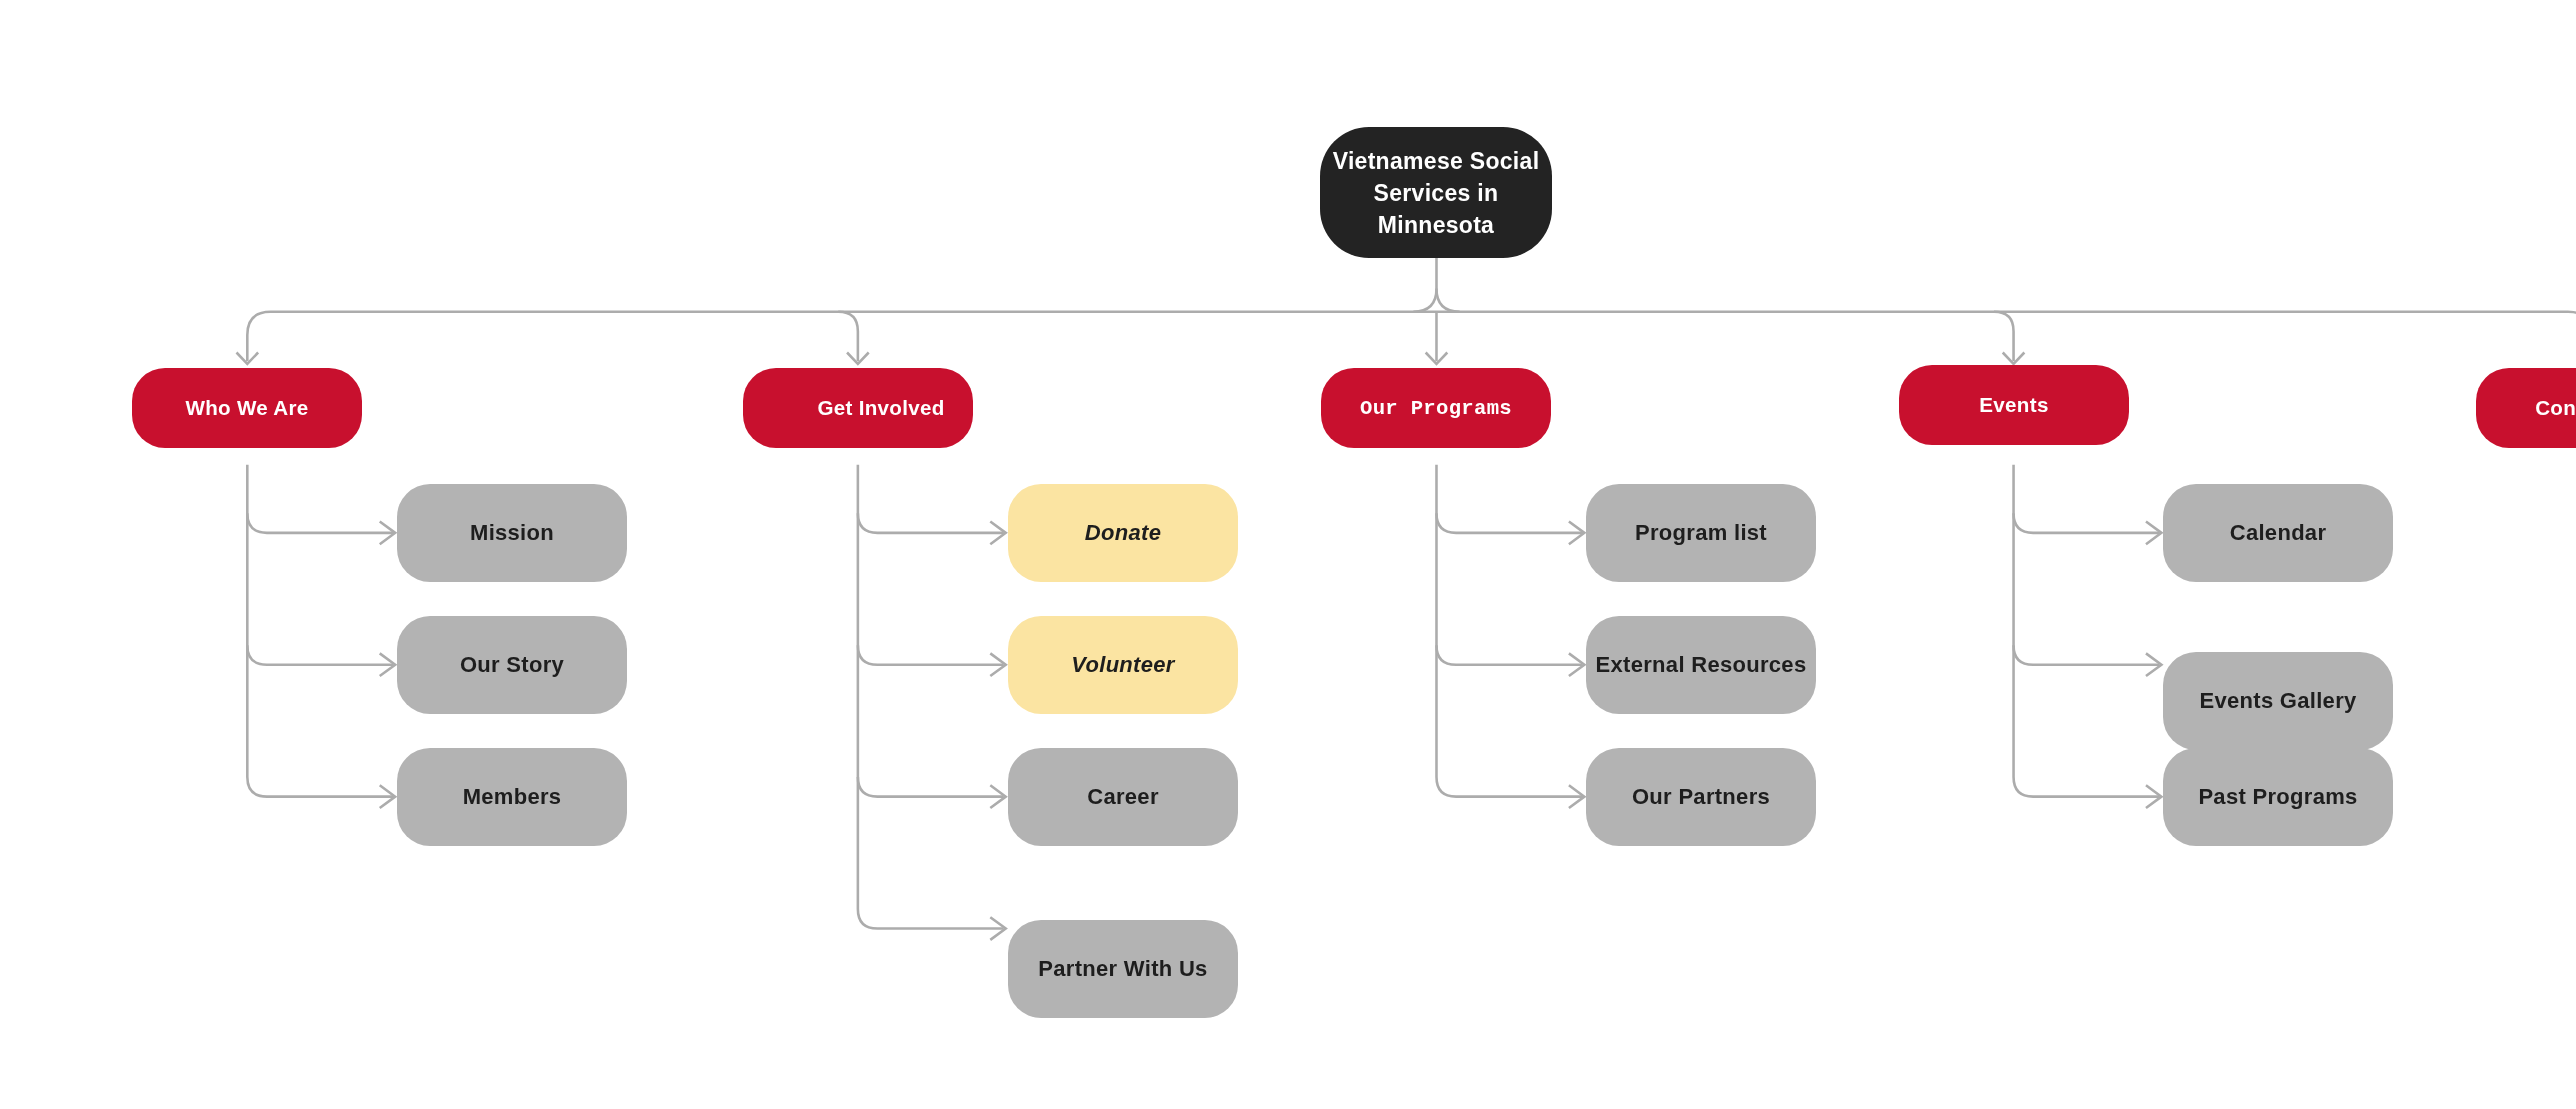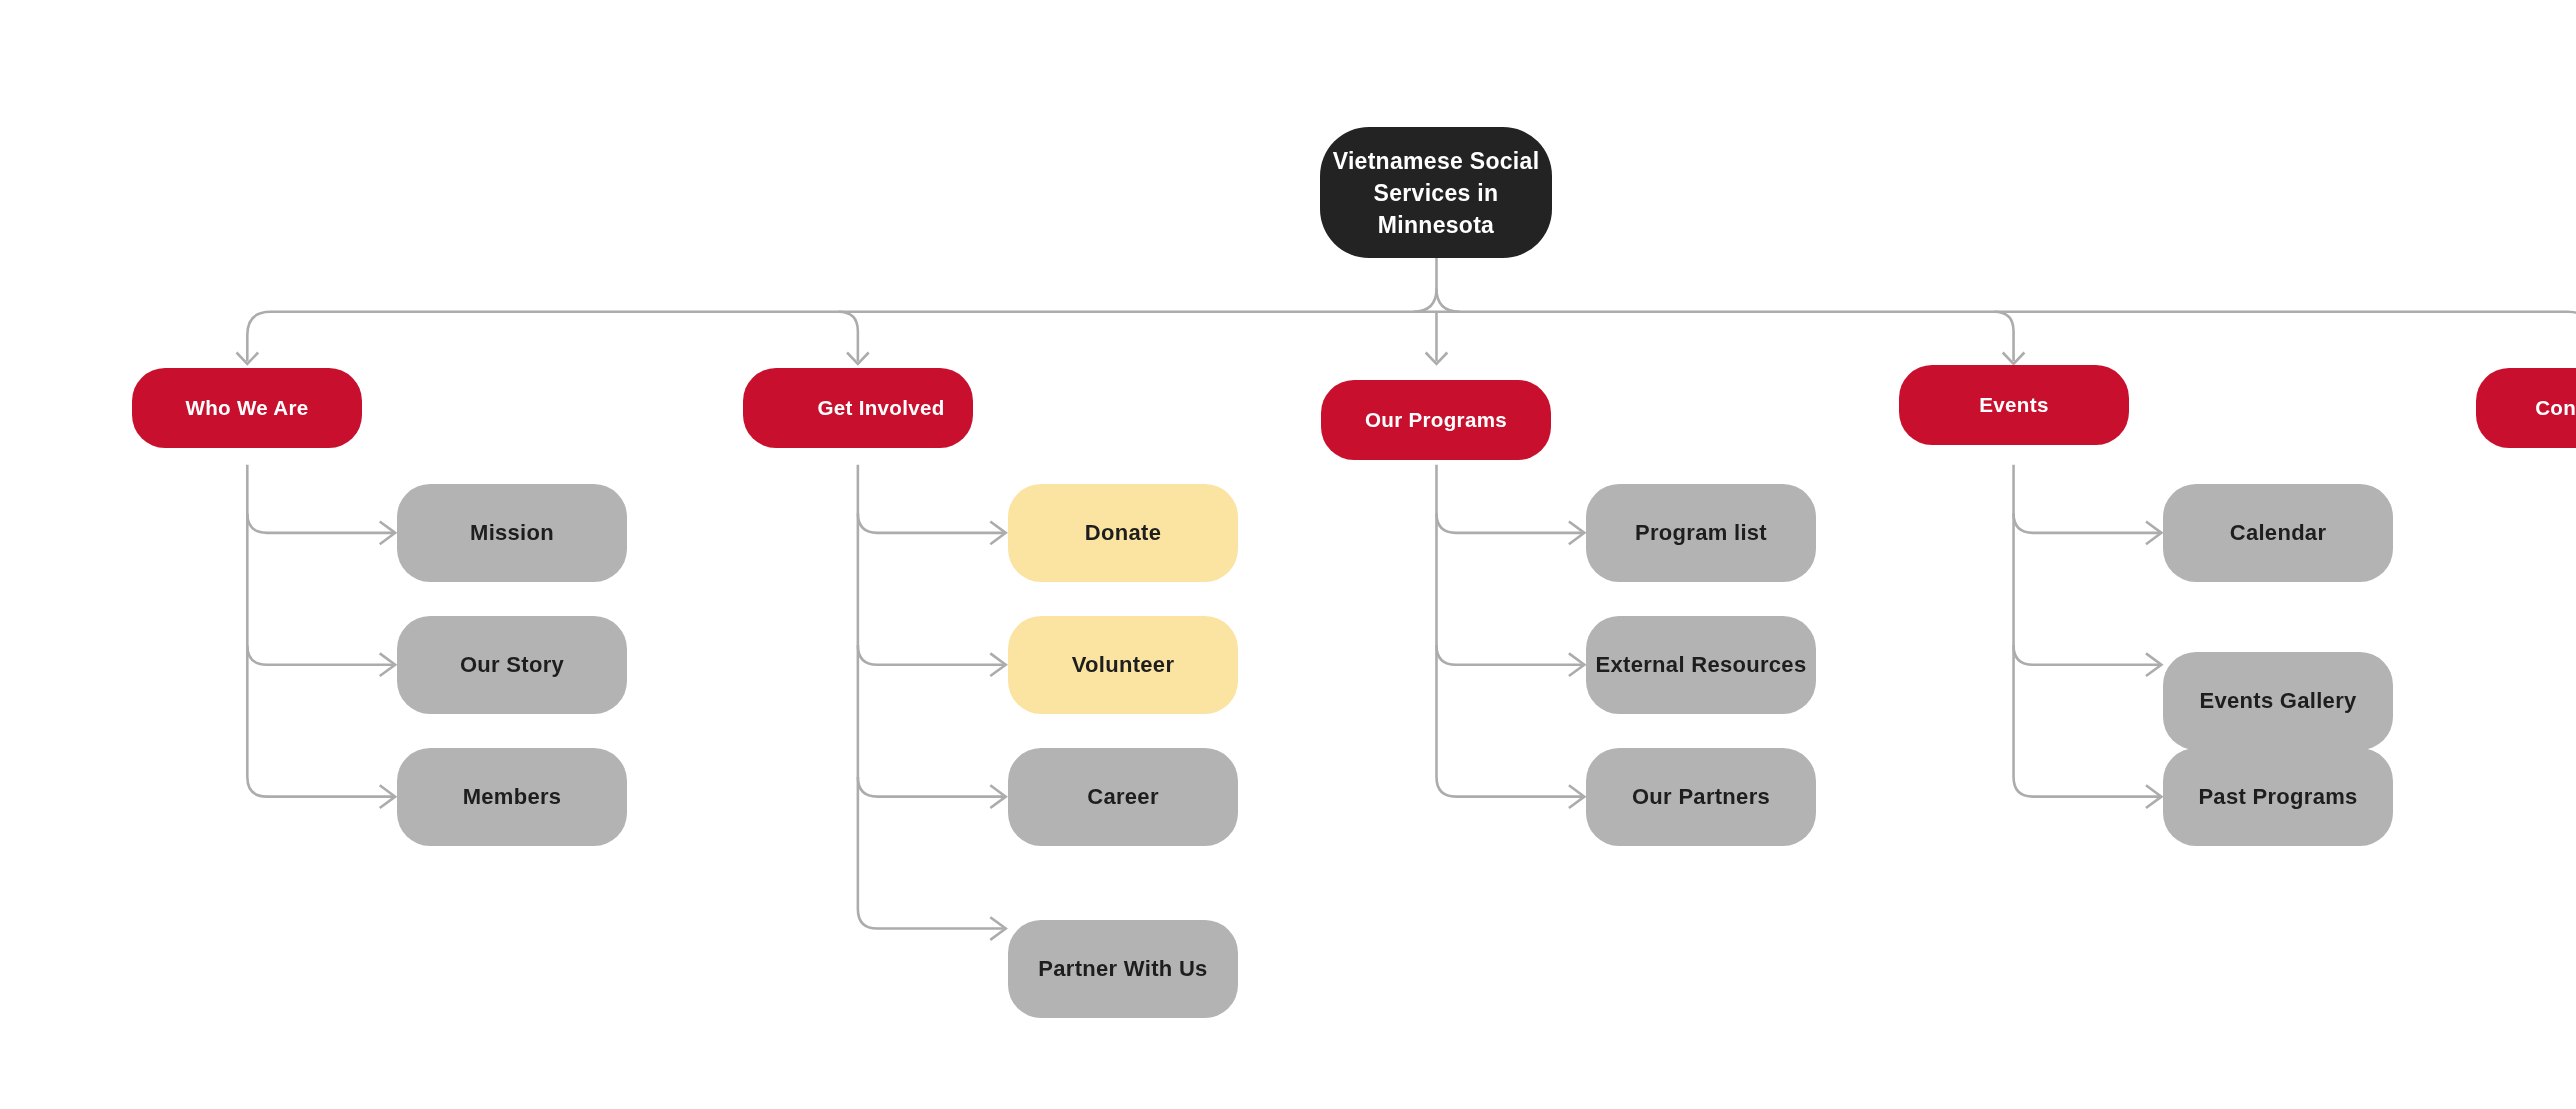--- a/index.html
+++ b/index.html
@@ -12,21 +12,21 @@
   .connector-layer{position:absolute;left:0;top:0;}
   .connector-layer path{fill:none;stroke:var(--connector);stroke-width:5px;stroke-linecap:butt;stroke-linejoin:miter;}
   .node{position:absolute;display:flex;align-items:center;justify-content:center;
         box-sizing:border-box;text-align:center;font-weight:bold;letter-spacing:0.3px;}
   .node-root{width:232px;height:131px;border-radius:49px;background:var(--root-bg);
              color:var(--text-light);font-size:23px;line-height:32px;white-space:pre-line;}
   .node-branch{width:230px;height:80px;border-radius:33px;background:var(--node-red);
                color:var(--text-light);font-size:20.6px;}
   .node-leaf{width:230px;height:98px;border-radius:33px;font-size:22px;color:var(--text-dark);}
   .leaf-gray{background:var(--node-gray);}
-  .leaf-yellow{background:var(--node-yellow);}
+  .leaf-yellow{background:var(--node-yellow);font-style:italic;}
 </style>
 </head>
 <body>
 
 <div class="canvas">
 
   <svg class="connector-layer" width="2840" height="1110" viewBox="0 0 5512 2154" xmlns="http://www.w3.org/2000/svg">
 
     <g>
       <path d="M2788,500 L2788,560 Q2788,605 2743,605"></path>
@@ -84,21 +84,21 @@
       <path d="M4165,1524 L4195,1546 L4165,1568"></path>
     </g>
   </svg>
 
   <div class="node node-root" style="left:1320px;top:127px;">Vietnamese Social
 Services in
 Minnesota</div>
 
   <div class="node node-branch" style="left:132px;top:368px;">Who We Are</div>
   <div class="node node-branch" style="left:743px;top:368px;padding-left:46px;">Get Involved</div>
-  <div class="node node-branch" style="left:1321px;top:380px;">Our Programs</div>
+  <div class="node node-branch" style="left:1321px;top:368px;font-family:Liberation Mono, monospace;">Our Programs</div>
   <div class="node node-branch" style="left:1899px;top:365px;">Events</div>
   <div class="node node-branch" style="left:2476px;top:368px;">Contact Us</div>
 
   <div class="node node-leaf leaf-gray" style="left:397px;top:484px;">Mission</div>
   <div class="node node-leaf leaf-gray" style="left:397px;top:616px;">Our Story</div>
   <div class="node node-leaf leaf-gray" style="left:397px;top:748px;">Members</div>
 
   <div class="node node-leaf leaf-yellow" style="left:1008px;top:484px;">Donate</div>
   <div class="node node-leaf leaf-yellow" style="left:1008px;top:616px;">Volunteer</div>
   <div class="node node-leaf leaf-gray" style="left:1008px;top:748px;">Career</div>

